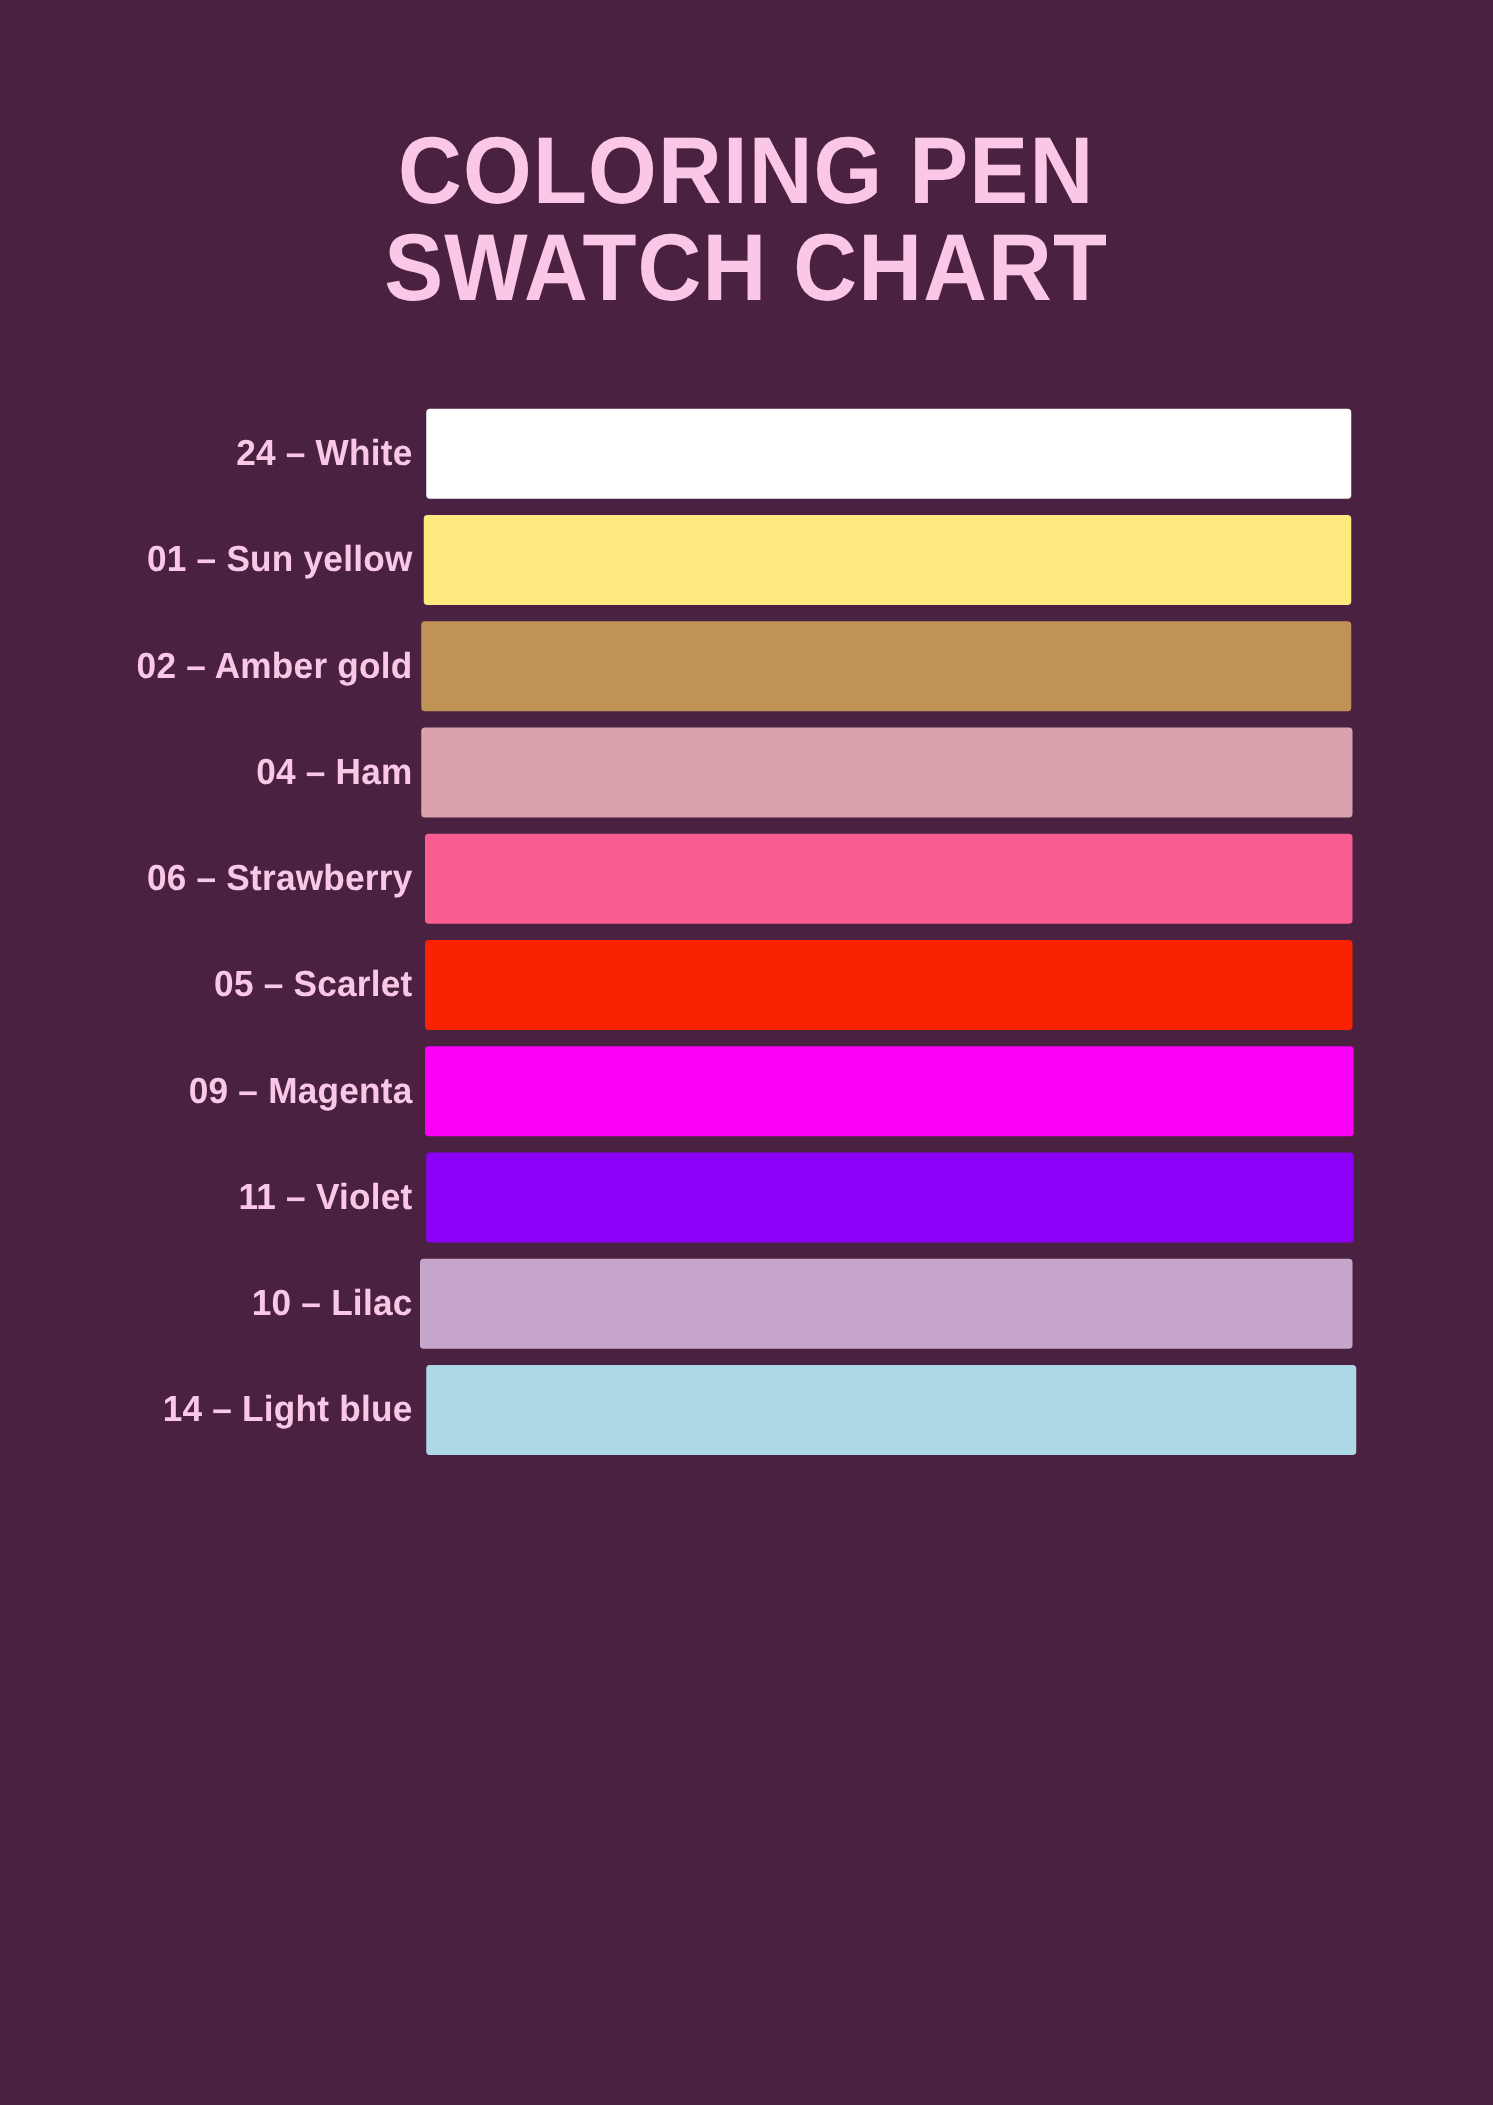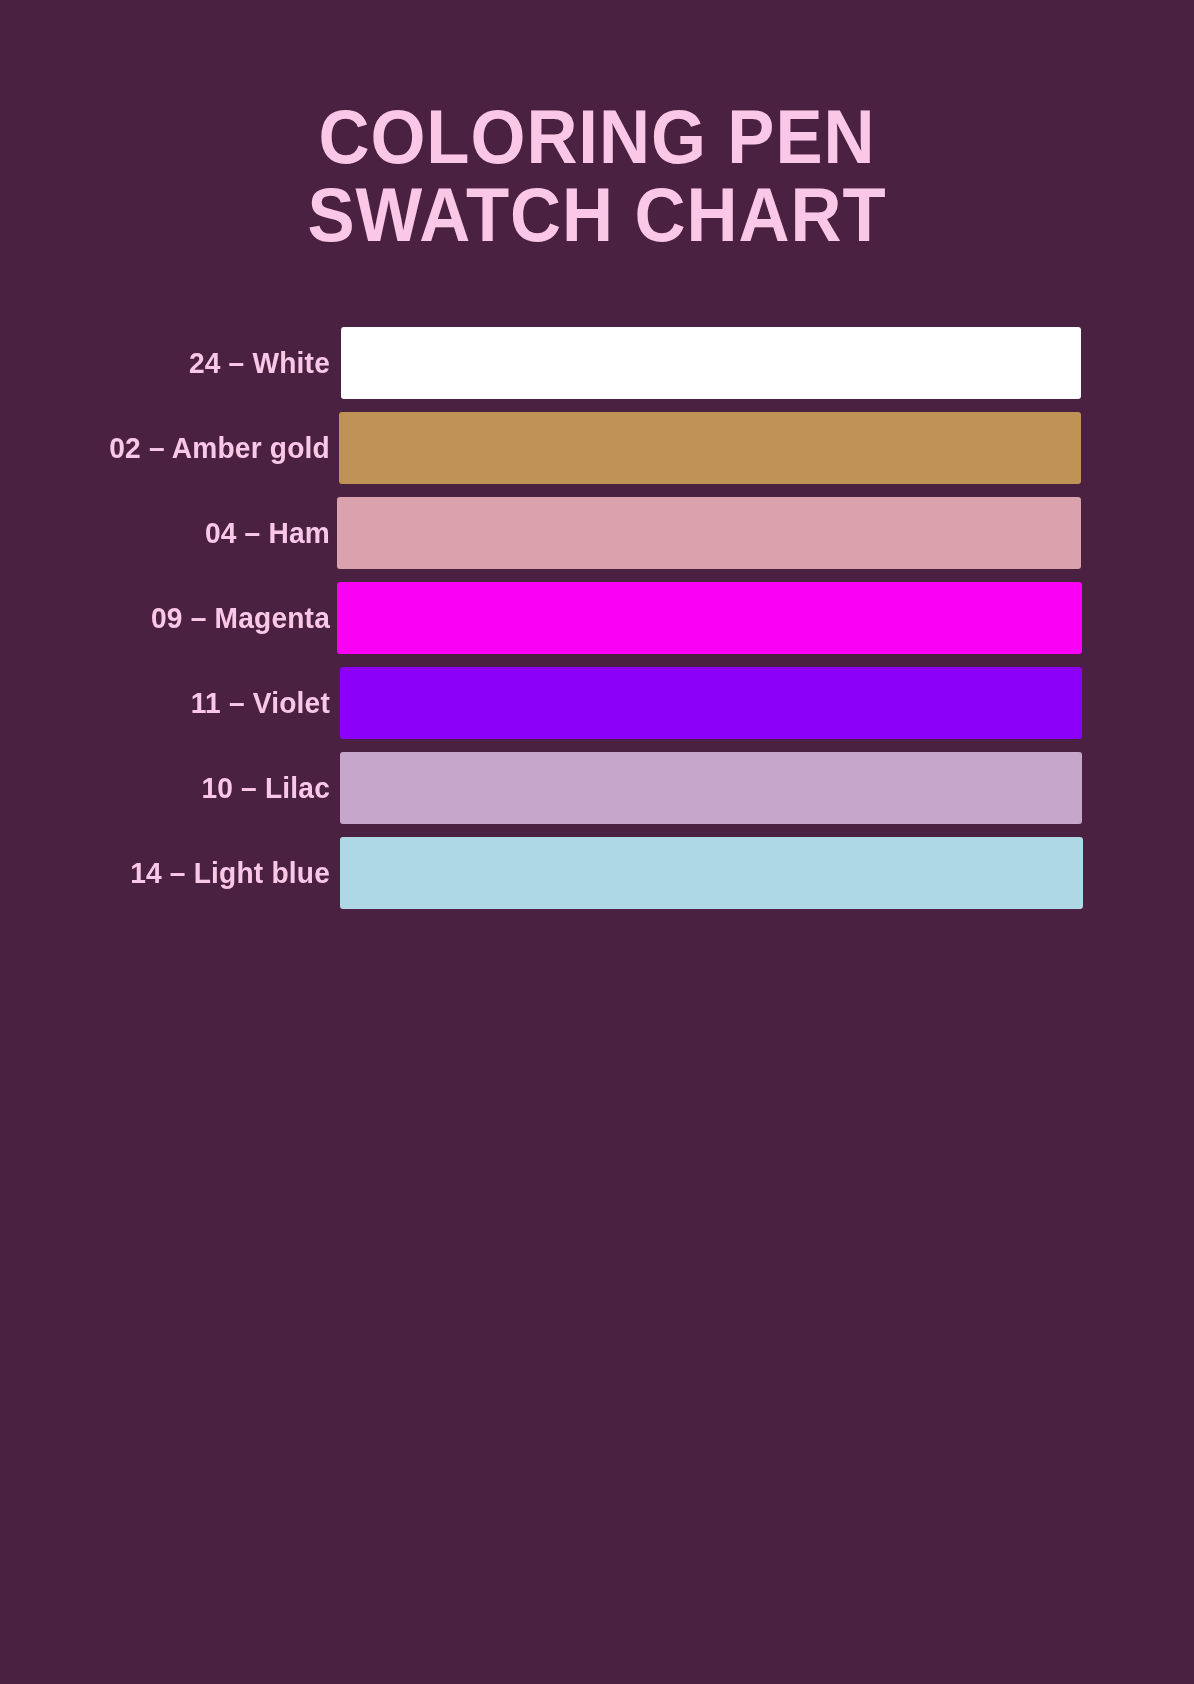--- a/index.html
+++ b/index.html
@@ -110,26 +110,38 @@
     <span class="title-line">Coloring Pen</span>
     <span class="title-line">Swatch Chart</span>
   </div>
 
   <div class="swatch-list">
       <div class="swatch-row">
         <div class="swatch-label">24 – White</div>
         <div class="swatch-bar" style="background-color: rgb(255, 255, 255);"></div>
       </div>
       <div class="swatch-row">
+        <div class="swatch-label">01 – Sun yellow</div>
+        <div class="swatch-bar" style="background-color: rgb(255, 233, 127);"></div>
+      </div>
+      <div class="swatch-row">
         <div class="swatch-label">02 – Amber gold</div>
         <div class="swatch-bar" style="background-color: rgb(191, 147, 85);"></div>
       </div>
       <div class="swatch-row">
         <div class="swatch-label">04 – Ham</div>
         <div class="swatch-bar" style="background-color: rgb(217, 162, 172);"></div>
+      </div>
+      <div class="swatch-row">
+        <div class="swatch-label">06 – Strawberry</div>
+        <div class="swatch-bar" style="background-color: rgb(250, 94, 145);"></div>
+      </div>
+      <div class="swatch-row">
+        <div class="swatch-label">05 – Scarlet</div>
+        <div class="swatch-bar" style="background-color: rgb(250, 34, 0);"></div>
       </div>
       <div class="swatch-row">
         <div class="swatch-label">09 – Magenta</div>
         <div class="swatch-bar" style="background-color: rgb(250, 0, 245);"></div>
       </div>
       <div class="swatch-row">
         <div class="swatch-label">11 – Violet</div>
         <div class="swatch-bar" style="background-color: rgb(140, 0, 250);"></div>
       </div>
       <div class="swatch-row">

